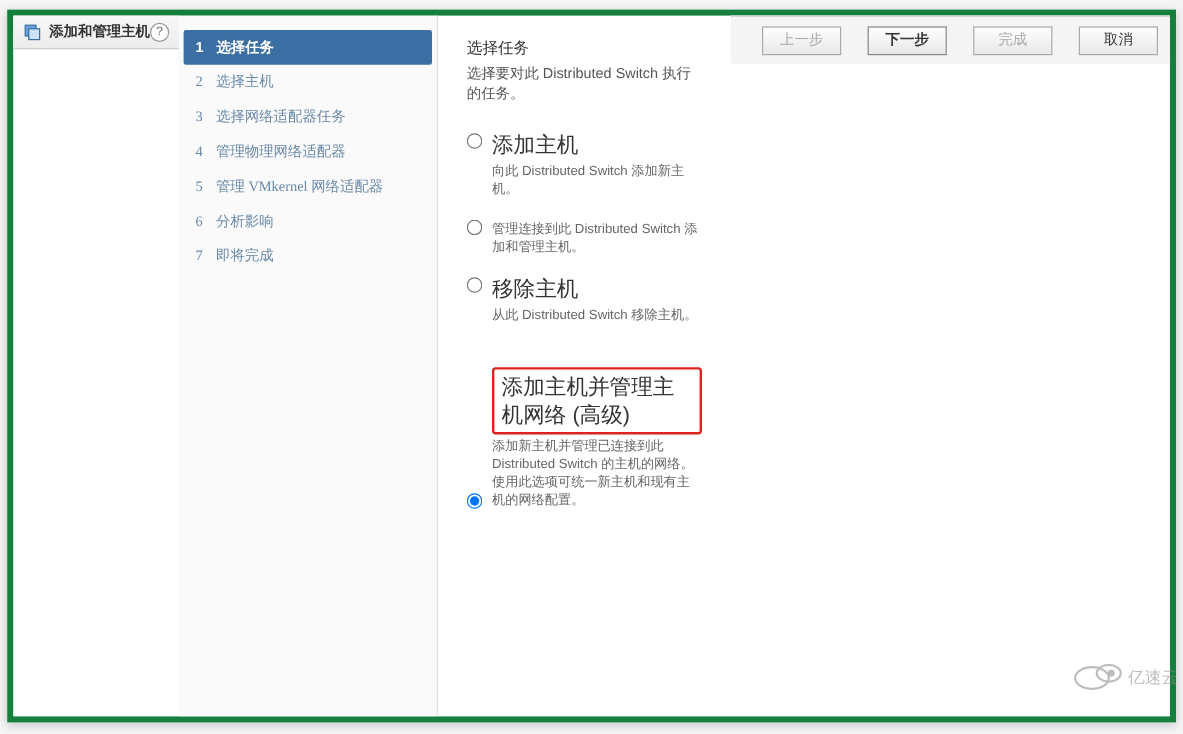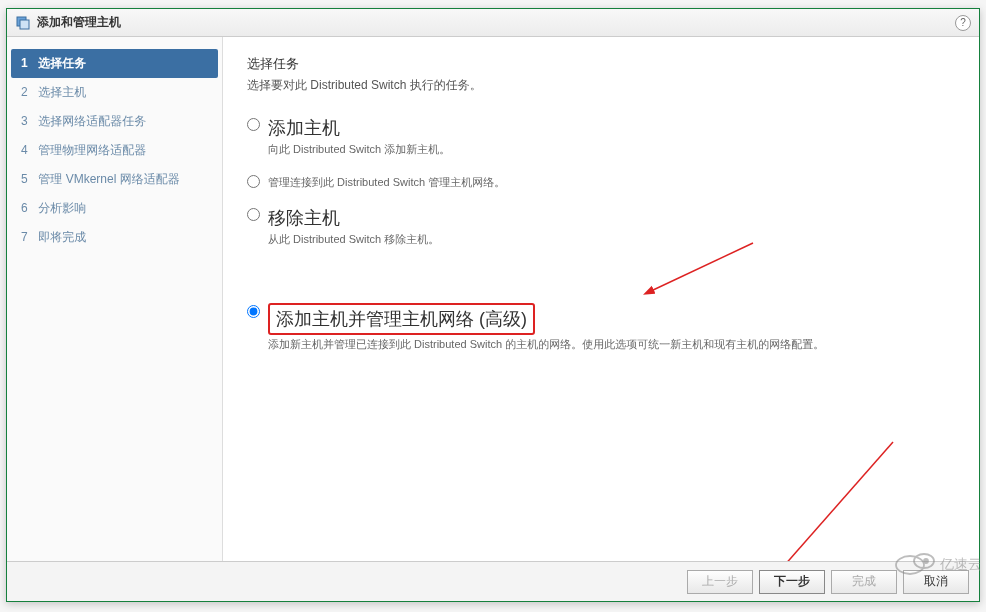--- a/index.html
+++ b/index.html
@@ -1,38 +1,38 @@
 <!DOCTYPE html>
 <html><head>
   <meta charset="utf-8">
   <style>
     * { box-sizing: border-box; margin: 0; padding: 0; }
     body { font-family: Arial, "Microsoft YaHei", sans-serif; font-size: 12px; background: #f5f5f5; color: #333; width: 986px; height: 612px; position: relative; overflow: hidden; }
-    .dialog { position: absolute; left: 6px; top: 8px; width: 974px; height: 594px; background: #fff; border: 1px solid #15803d; box-shadow: 0 2px 8px rgba(0,0,0,0.2); display: flex; flex-direction: column; }
+    .dialog { position: absolute; left: 6px; top: 8px; width: 974px; height: 594px; background: #fff; border: 5px solid #15803d; box-shadow: 0 2px 8px rgba(0,0,0,0.2); display: flex; flex-direction: row; }
     .titlebar { height: 28px; background: linear-gradient(#f8f8f8, #ececec); border-bottom: 1px solid #ccc; display: flex; align-items: center; padding: 0 8px; }
     .titlebar .icon { width: 16px; height: 16px; margin-right: 6px; }
     .titlebar .title { font-weight: bold; color: #333; flex: 1; }
     .help-icon { width: 16px; height: 16px; border: 1px solid #999; border-radius: 50%; display: flex; align-items: center; justify-content: center; font-size: 10px; color: #666; cursor: pointer; background: #fff; }
     .body { flex: 1; display: flex; overflow: hidden; }
     .sidebar { width: 216px; background: #fafafa; border-right: 1px solid #ddd; padding: 12px 0; }
     .step { padding: 6px 14px; font-size: 12px; color: #3a6fa0; cursor: pointer; }
     .step.active { background: #3b6fa3; color: #fff; font-weight: bold; border-radius: 2px; margin: 0 4px; padding: 6px 10px; }
-    .step.disabled { color: #6a8aa8; }
+    .step.disabled { color: #6a8aa8; font-family: Liberation Serif, serif; }
     .step .num { display: inline-block; width: 14px; }
     .content { flex: 1; padding: 18px 24px; position: relative; color: #333; }
     .content h3 { font-size: 13px; font-weight: normal; color: #333; margin-bottom: 4px; }
     .content .subtitle { color: #555; margin-bottom: 22px; font-size: 12px; }
     .option { margin-bottom: 16px; display: flex; align-items: flex-start; }
     .option input[type=radio] { margin-top: 2px; margin-right: 8px; }
     .option-body .label { color: #333; font-size: 18px; }
     .option-body .desc { color: #666; font-size: 11px; margin-top: 2px; }
-    .option.framed { margin-top: 56px; }
+    .option.framed { margin-top: 36px; align-items: flex-end; }
     .option.framed .label { padding: 2px 6px; border: 2px solid #d22; border-radius: 3px; display: inline-block; }
     .footer { height: 40px; border-top: 1px solid #ccc; background: #f4f4f4; display: flex; align-items: center; justify-content: flex-end; padding: 0 10px; gap: 6px; }
-    .btn { min-width: 66px; height: 24px; border: 1px solid #aaa; background: linear-gradient(#fefefe,#e8e8e8); font-size: 12px; cursor: pointer; color: #333; }
+    .btn { min-width: 66px; height: 24px; border: 1px solid #aaa; background: linear-gradient(#fefefe,#e8e8e8); font-size: 12px; cursor: pointer; color: #333; margin-left: 16px; }
     .btn:disabled { color: #aaa; cursor: default; }
     .btn.primary { font-weight: bold; border-color: #888; }
     .arrow { position: absolute; pointer-events: none; }
     .watermark { position: absolute; right: 6px; bottom: 30px; opacity: 0.55; }
   </style>
 </head>
 <body>
 
 <div class="dialog">
   <div class="titlebar">
@@ -86,21 +86,21 @@
         <input type="radio" name="task" style="">
         <div class="option-body">
           <div class="label">添加主机</div>
           <div class="desc">向此 Distributed Switch 添加新主机。</div>
         </div>
       </div>
 
       <div class="option">
         <input type="radio" name="task" style="">
         <div class="option-body">
-          <div class="desc">管理连接到此 Distributed Switch 管理主机网络。</div>
+          <div class="desc">管理连接到此 Distributed Switch 添加和管理主机。</div>
         </div>
       </div>
 
       <div class="option">
         <input type="radio" name="task" style="">
         <div class="option-body">
           <div class="label">移除主机</div>
           <div class="desc">从此 Distributed Switch 移除主机。</div>
         </div>
       </div>

